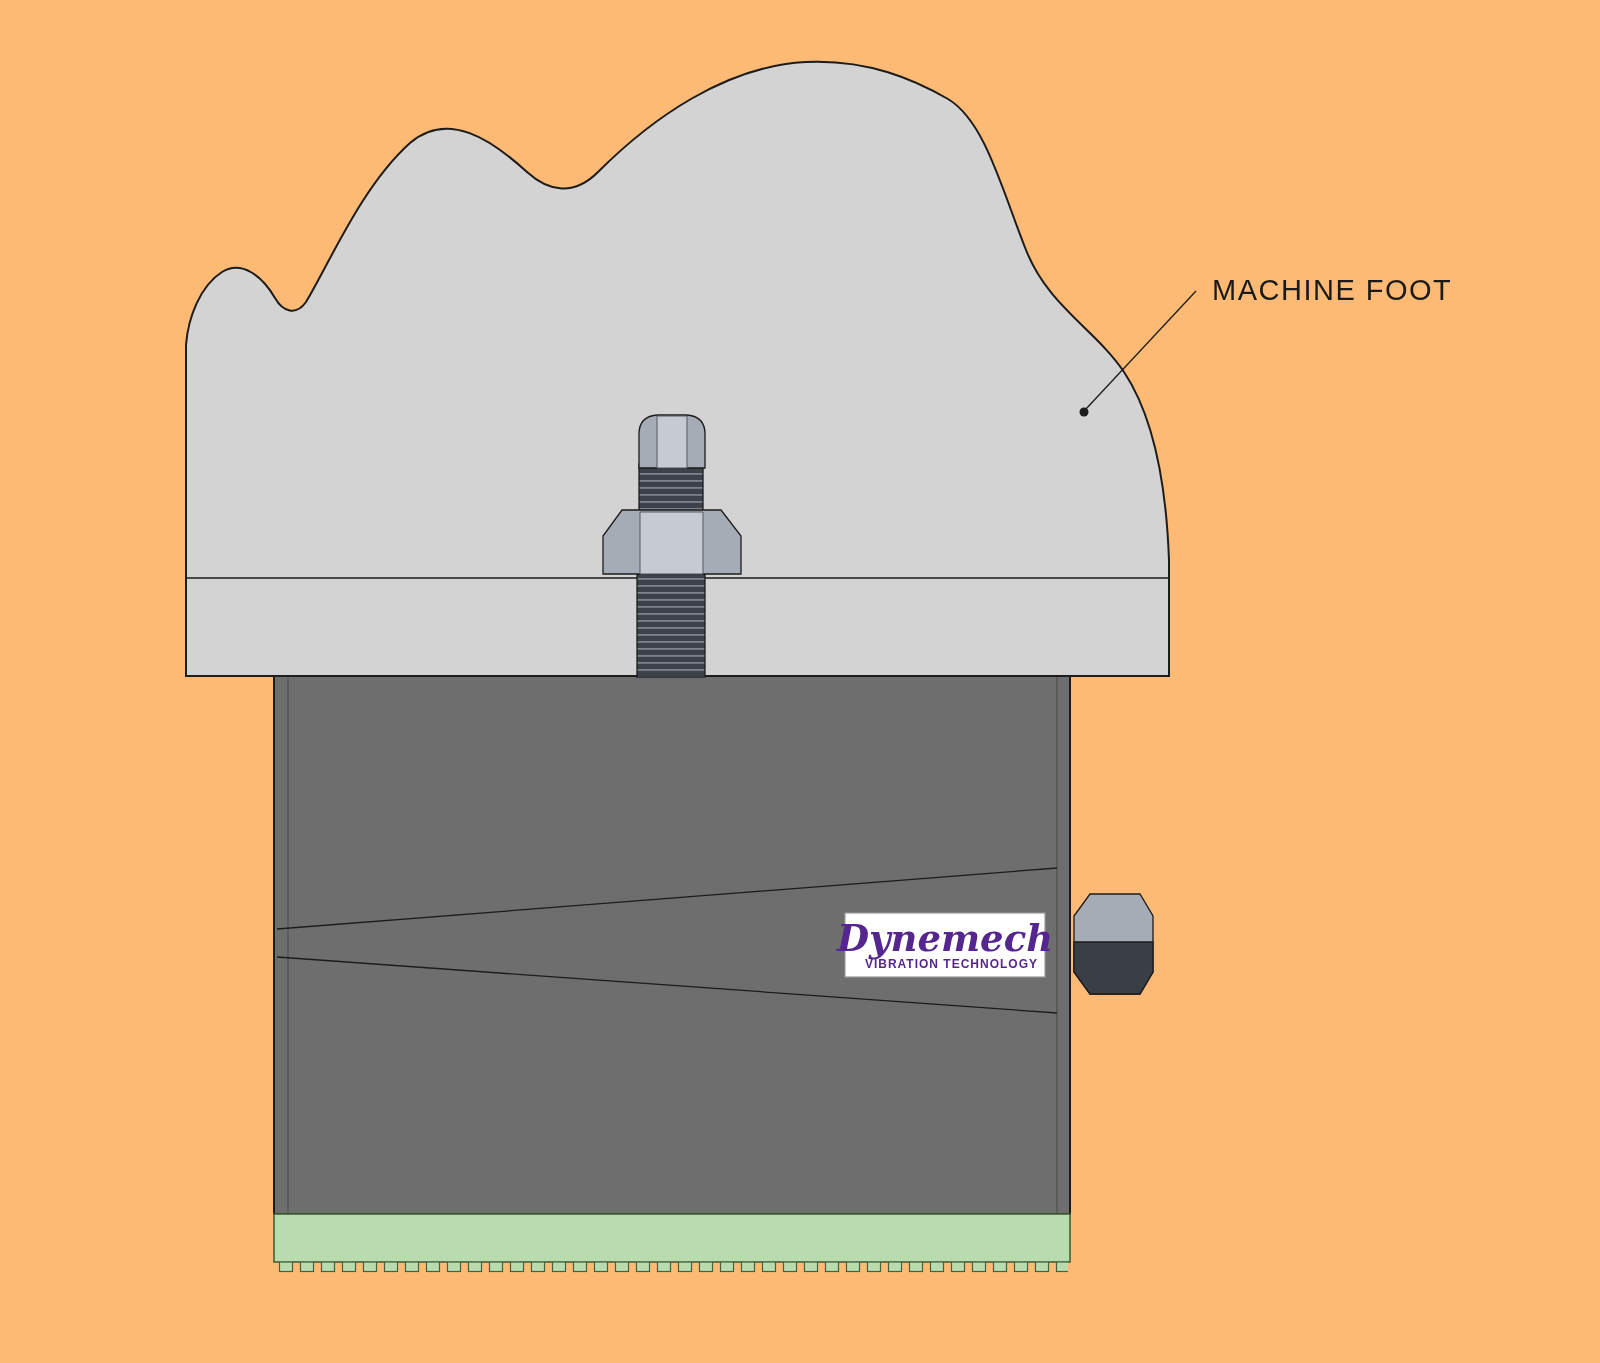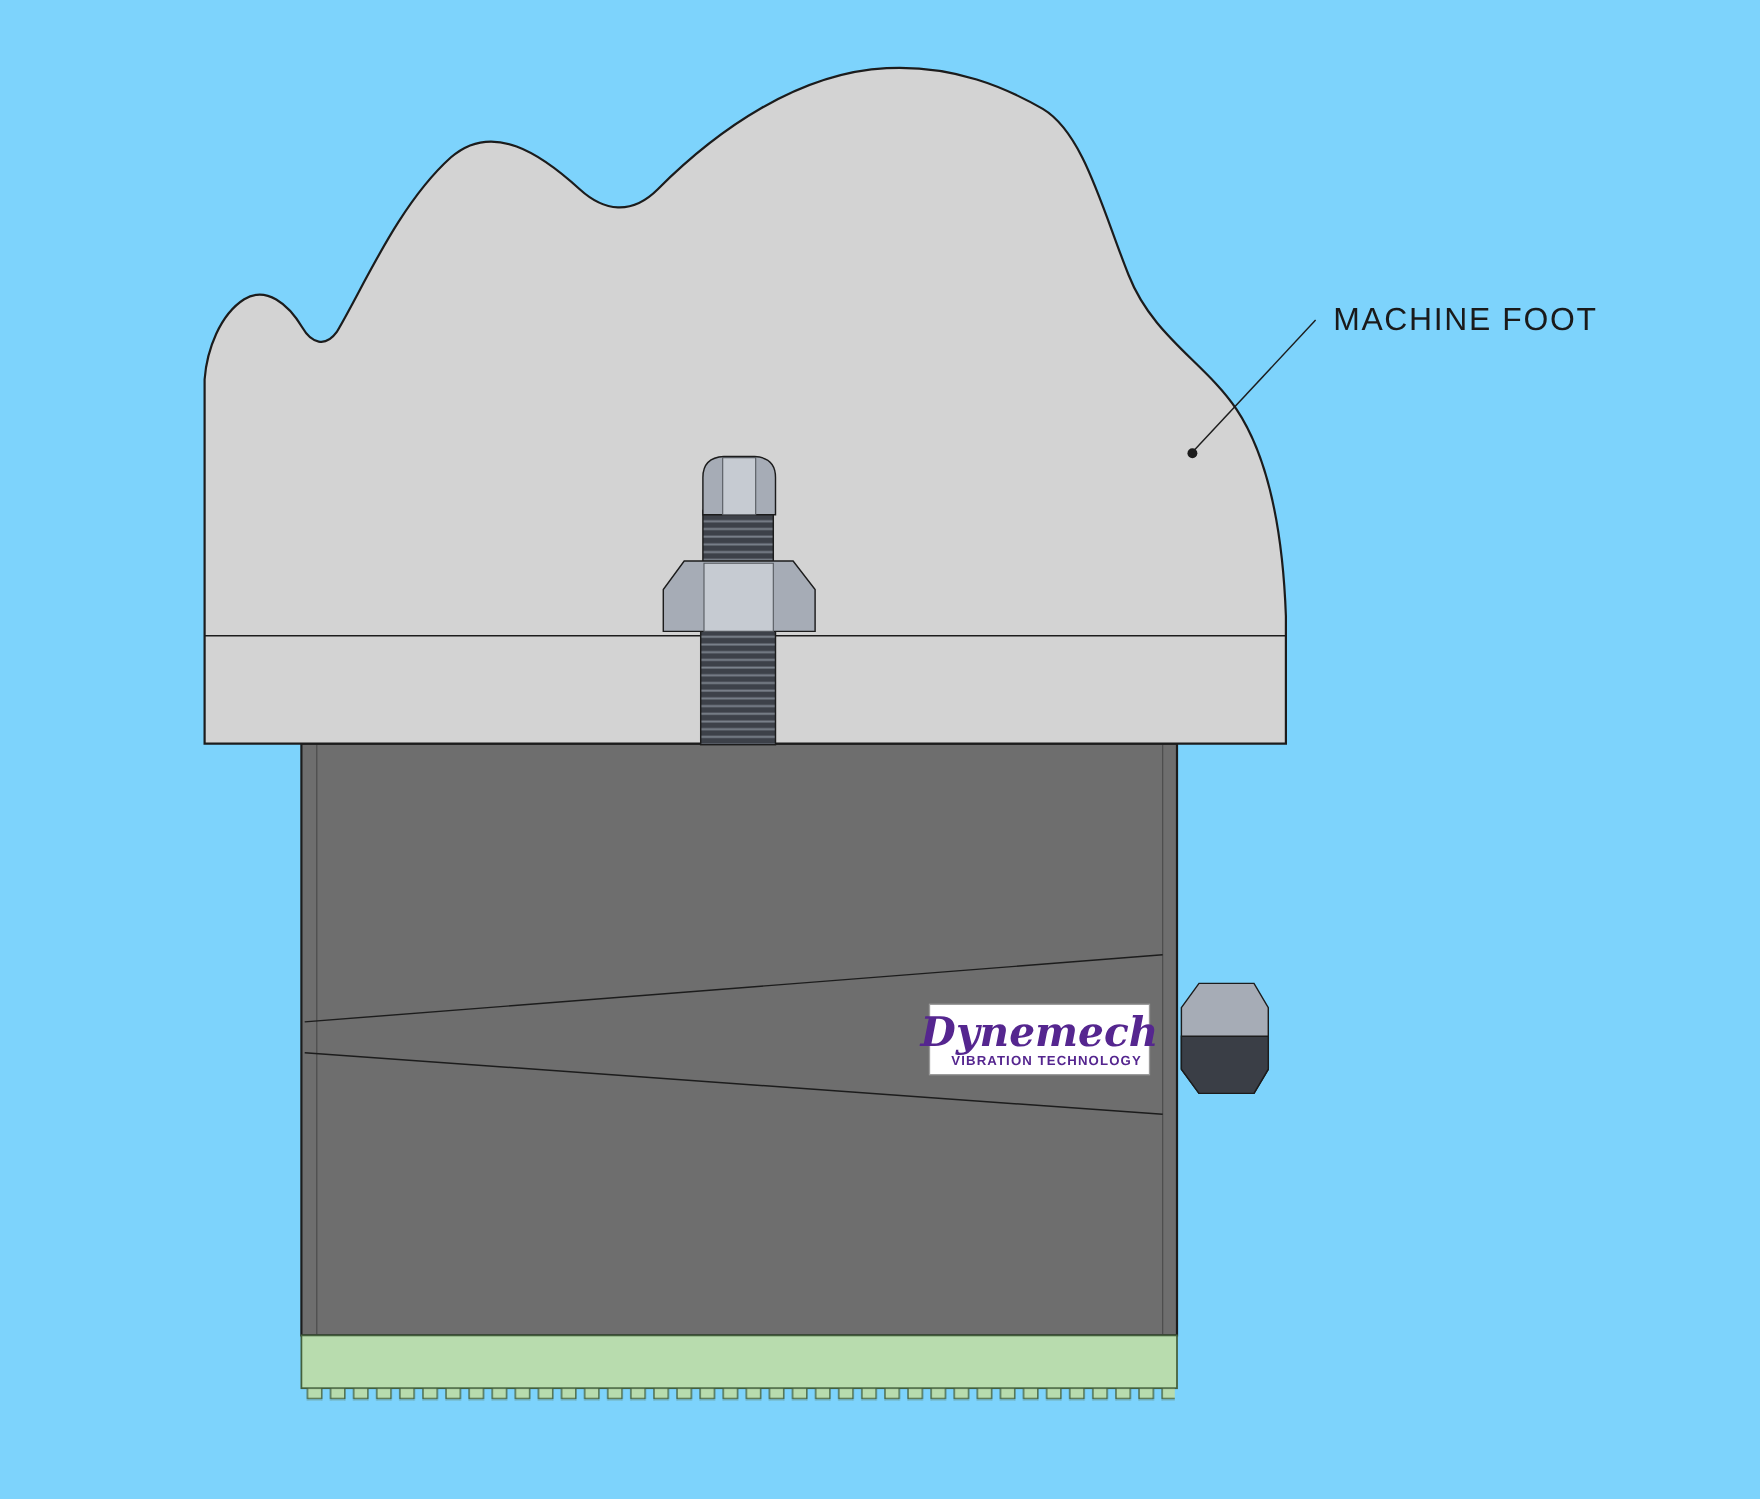--- a/index.html
+++ b/index.html
@@ -1,20 +1,20 @@
 <!DOCTYPE html>
 <html><head>
 <meta charset="utf-8">
 <style>
   html, body { margin: 0; padding: 0; background: #ffffff; }
   .canvas {
     position: relative;
     width: 1600px;
     height: 1363px;
-    background: #7dd3fc;
+    background: #fdba74;
     font-family: "Liberation Sans", sans-serif;
     overflow: hidden;
   }
   svg { position: absolute; left: 0; top: 0; }
   .outline { stroke: #1c1c1c; stroke-width: 2; }
   .thin { stroke: #1c1c1c; stroke-width: 1.3; }
   .hair { stroke: #2a2a2a; stroke-width: 1; opacity: 0.55; }
   .label-text {
     font-family: "Liberation Sans", sans-serif;
     font-size: 29px;

